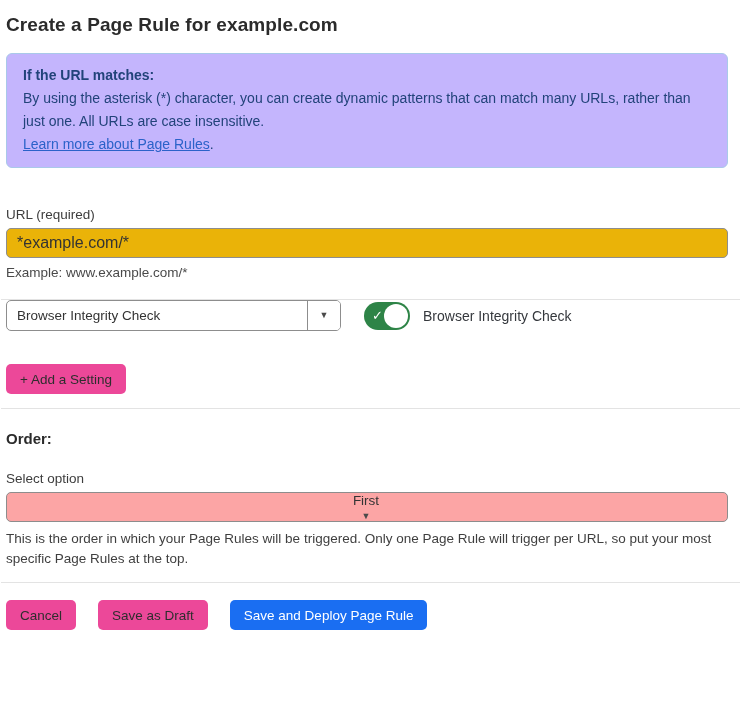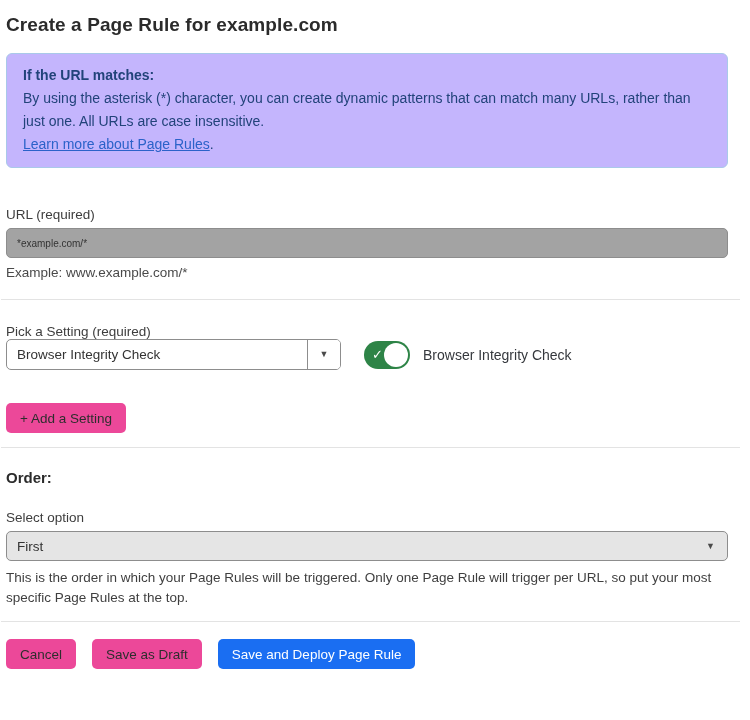--- a/index.html
+++ b/index.html
@@ -44,24 +44,24 @@
   }
 
   .text-input {
     display: block;
     width: 100%;
     margin-top: 6px;
     height: 30px;
     border: 1px solid #8d8d8d;
     border-radius: 5px;
     padding: 0 10px;
-    font-size: 10px;
+    font-size: 16px;
     font-family: "Liberation Sans", sans-serif;
     color: #333333;
-    background: #a3a3a3;
+    background: #eab308;
     outline: none;
   }
 
   .helper-text {
     margin-top: 7px;
     font-size: 13.5px;
     color: #4a4a4a;
   }
 
   .divider {
@@ -175,38 +175,39 @@
     font-size: 13.5px;
     color: #3f3f3f;
     line-height: 20px;
   }
   .select-box {
     margin-top: 6px;
     width: 100%;
     height: 30px;
     border: 1px solid #8d8d8d;
     border-radius: 5px;
-    background: #e5e5e5;
+    background: #fca5a5;
     display: flex;
     align-items: center;
     padding: 0 12px 0 10px;
     cursor: pointer;
+    flex-direction: column;
   }
   .select-box .select-value {
     flex: 1;
     font-size: 13.5px;
     color: #333333;
   }
   .divider-3 { margin-top: 13px; }
 
   .footer-row {
     margin-top: 17px;
     display: flex;
     align-items: flex-start;
-    gap: 16px;
+    gap: 22px;
   }
   .btn-primary {
     background: #1a6ef2;
     color: #ffffff;
   }
 </style>
 </head>
 <body>
 
 <div class="container">
@@ -219,21 +220,20 @@
     <div><a>Learn more about Page Rules</a><span>.</span></div>
   </div>
 
   <div class="field-label">URL (required)</div>
   <input class="text-input" type="text" value="*example.com/*" style="">
   <div class="helper-text">Example: www.example.com/*</div>
 
   <hr class="divider">
 
 
-  <div class="field-label section-label">Pick a Setting (required)</div>
 
   <div class="picker-row">
     <div class="dropdown">
       <div class="dropdown-value">Browser Integrity Check</div>
       <div class="dropdown-arrow-seg">
         <span class="caret-down">▼</span>
       </div>
     </div>
     <div class="toggle-group">
       <div class="toggle" role="switch" aria-checked="on">

